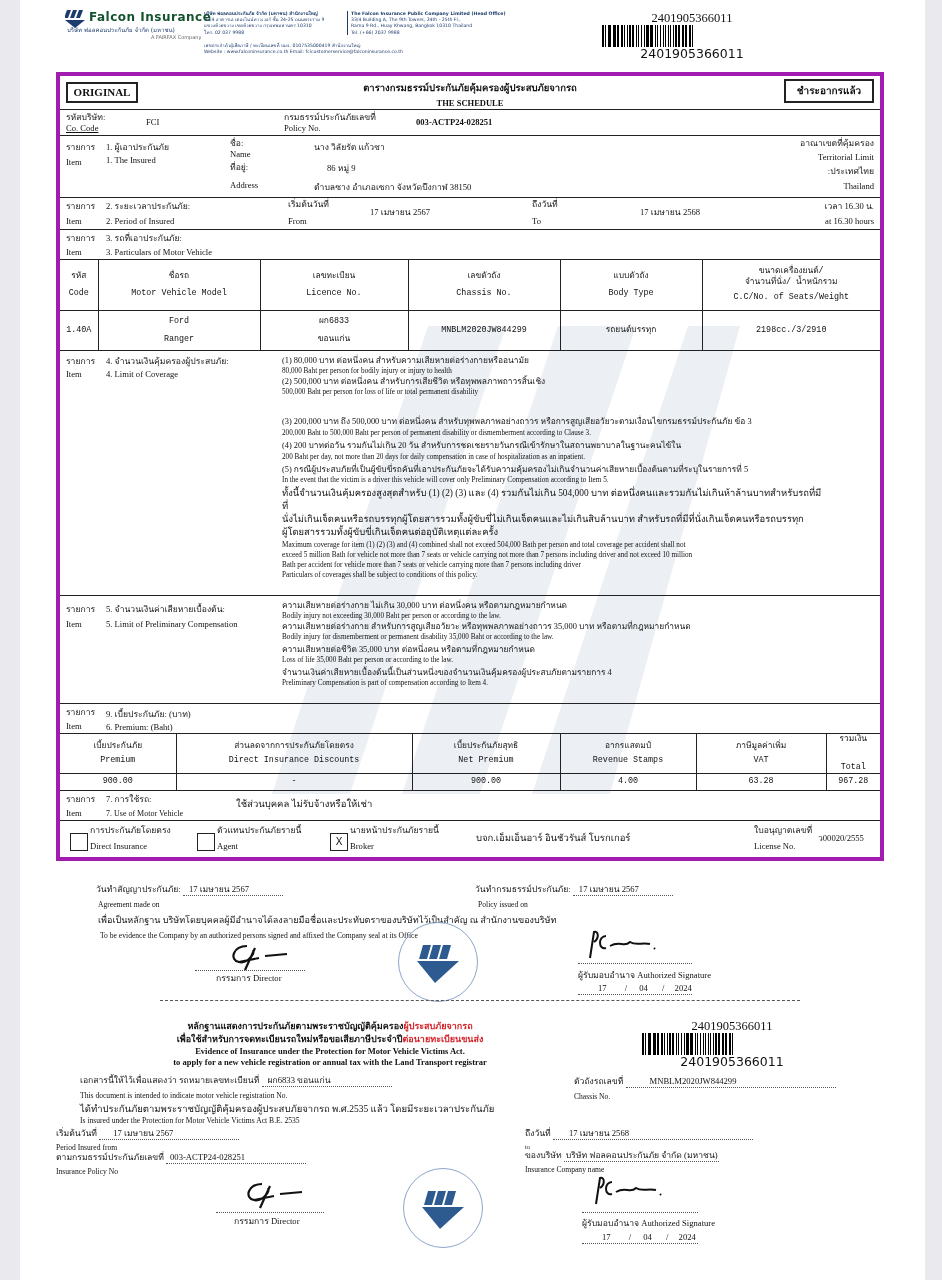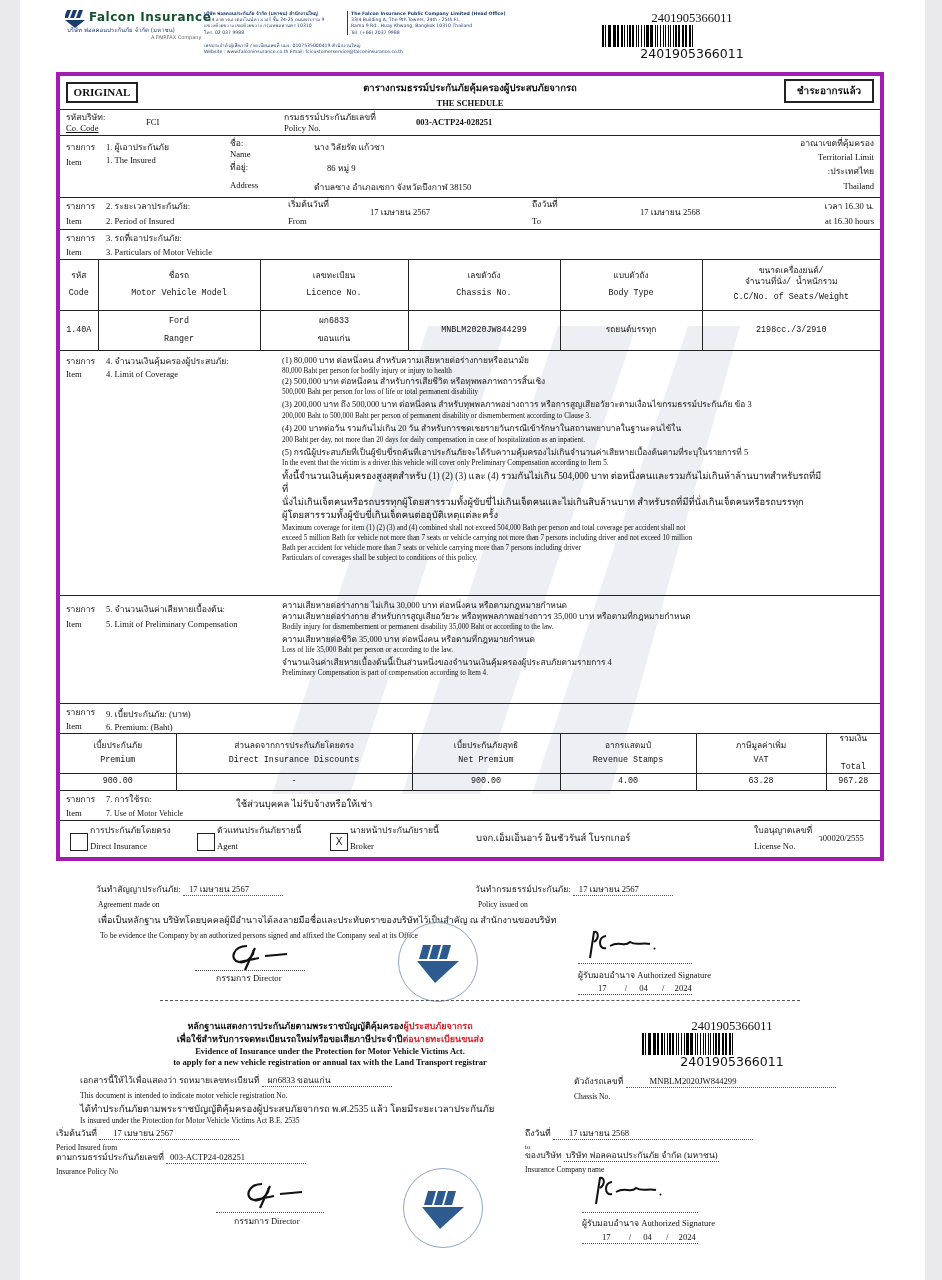--- a/index.html
+++ b/index.html
@@ -280,21 +280,21 @@
     <div class="row" style="height:245px;">
       <div class="abs t9" style="left:6px;top:5px;">รายการ</div>
       <div class="abs t9" style="left:6px;top:18px;">Item</div>
       <div class="abs t9" style="left:46px;top:5px;">4. จำนวนเงินคุ้มครองผู้ประสบภัย:</div>
       <div class="abs t9" style="left:46px;top:18px;">4. Limit of Coverage</div>
       <div class="cov-lines" style="left:222px;">
         <div class="cov-th">(1) 80,000 บาท ต่อหนึ่งคน สำหรับความเสียหายต่อร่างกายหรืออนามัย</div>
         <div class="cov-en">80,000 Baht per person for bodily injury or injury to health</div>
         <div class="cov-th">(2) 500,000 บาท ต่อหนึ่งคน สำหรับการเสียชีวิต หรือทุพพลภาพถาวรสิ้นเชิง</div>
         <div class="cov-en">500,000 Baht per person for loss of life or total permanent disability</div>
-        <div class="cov-th" style="margin-top:2px">(3) 200,000 บาท ถึง 500,000 บาท ต่อหนึ่งคน สำหรับทุพพลภาพอย่างถาวร หรือการสูญเสียอวัยวะตามเงื่อนไขกรมธรรม์ประกันภัย ข้อ 3</div>
+        <div class="cov-th" style="margin-top:19px">(3) 200,000 บาท ถึง 500,000 บาท ต่อหนึ่งคน สำหรับทุพพลภาพอย่างถาวร หรือการสูญเสียอวัยวะตามเงื่อนไขกรมธรรม์ประกันภัย ข้อ 3</div>
         <div class="cov-en" style="margin-top:1px">200,000 Baht to 500,000 Baht per person of permanent disability or dismemberment according to Clause 3.</div>
         <div class="cov-th" style="margin-top:2px">(4) 200 บาทต่อวัน รวมกันไม่เกิน 20 วัน สำหรับการชดเชยรายวันกรณีเข้ารักษาในสถานพยาบาลในฐานะคนไข้ใน</div>
         <div class="cov-en" style="margin-top:1px">200 Baht per day, not more than 20 days for daily compensation in case of hospitalization as an inpatient.</div>
         <div class="cov-th" style="margin-top:2px">(5)   กรณีผู้ประสบภัยที่เป็นผู้ขับขี่รถคันที่เอาประกันภัยจะได้รับความคุ้มครองไม่เกินจำนวนค่าเสียหายเบื้องต้นตามที่ระบุในรายการที่ 5</div>
         <div class="cov-en">In the event that the victim is a driver this vehicle will cover only Preliminary Compensation according to Item 5.</div>
         <div class="cov-th-big" style="margin-top:2px">ทั้งนี้จำนวนเงินคุ้มครองสูงสุดสำหรับ (1) (2) (3) และ (4) รวมกันไม่เกิน 504,000 บาท ต่อหนึ่งคนและรวมกันไม่เกินห้าล้านบาทสำหรับรถที่มีที่</div>
         <div class="cov-th-big">นั่งไม่เกินเจ็ดคนหรือรถบรรทุกผู้โดยสารรวมทั้งผู้ขับขี่ไม่เกินเจ็ดคนและไม่เกินสิบล้านบาท สำหรับรถที่มีที่นั่งเกินเจ็ดคนหรือรถบรรทุก</div>
         <div class="cov-th-big">ผู้โดยสารรวมทั้งผู้ขับขี่เกินเจ็ดคนต่ออุบัติเหตุแต่ละครั้ง</div>
         <div class="cov-en" style="margin-top:1px">Maximum coverage for item (1) (2) (3) and (4) combined shall not exceed 504,000 Bath per person and total coverage per accident shall not</div>
         <div class="cov-en">exceed 5 million Bath for vehicle not more than 7 seats or vehicle carrying not more than 7 persons including driver and not exceed 10 million</div>
@@ -303,20 +303,21 @@
       </div>
     </div>
 
     <div class="row" style="height:108px;">
       <div class="abs t9" style="left:6px;top:8px;">รายการ</div>
       <div class="abs t9" style="left:6px;top:23px;">Item</div>
       <div class="abs t9" style="left:46px;top:8px;">5. จำนวนเงินค่าเสียหายเบื้องต้น:</div>
       <div class="abs t9" style="left:46px;top:23px;">5. Limit of Preliminary Compensation</div>
       <div class="cov-lines" style="left:222px;top:4px;">
         <div class="cov-th">ความเสียหายต่อร่างกาย ไม่เกิน 30,000 บาท ต่อหนึ่งคน หรือตามกฎหมายกำหนด</div>
+        <div class="cov-en">Bodily injury not exceeding 30,000 Baht per person or according to the law.</div>
         <div class="cov-th">ความเสียหายต่อร่างกาย สำหรับการสูญเสียอวัยวะ หรือทุพพลภาพอย่างถาวร 35,000 บาท หรือตามที่กฎหมายกำหนด</div>
         <div class="cov-en">Bodily injury for dismemberment or permanent disability 35,000 Baht or according to the  law.</div>
         <div class="cov-th" style="margin-top:2px">ความเสียหายต่อชีวิต 35,000 บาท ต่อหนึ่งคน หรือตามที่กฎหมายกำหนด</div>
         <div class="cov-en">Loss of life 35,000 Baht per person or according to the law.</div>
         <div class="cov-th" style="margin-top:2px">จำนวนเงินค่าเสียหายเบื้องต้นนี้เป็นส่วนหนึ่งของจำนวนเงินคุ้มครองผู้ประสบภัยตามรายการ 4</div>
         <div class="cov-en">Preliminary Compensation is part of compensation according to Item 4.</div>
       </div>
     </div>
 
     <div class="row t9" style="height:30px;">

